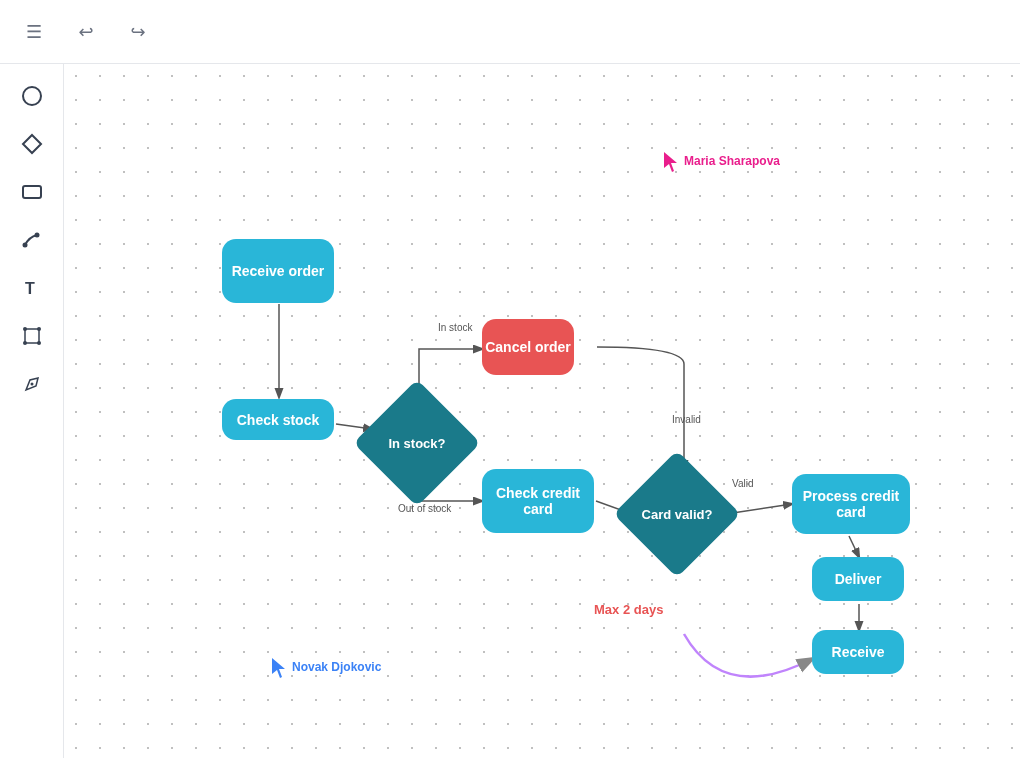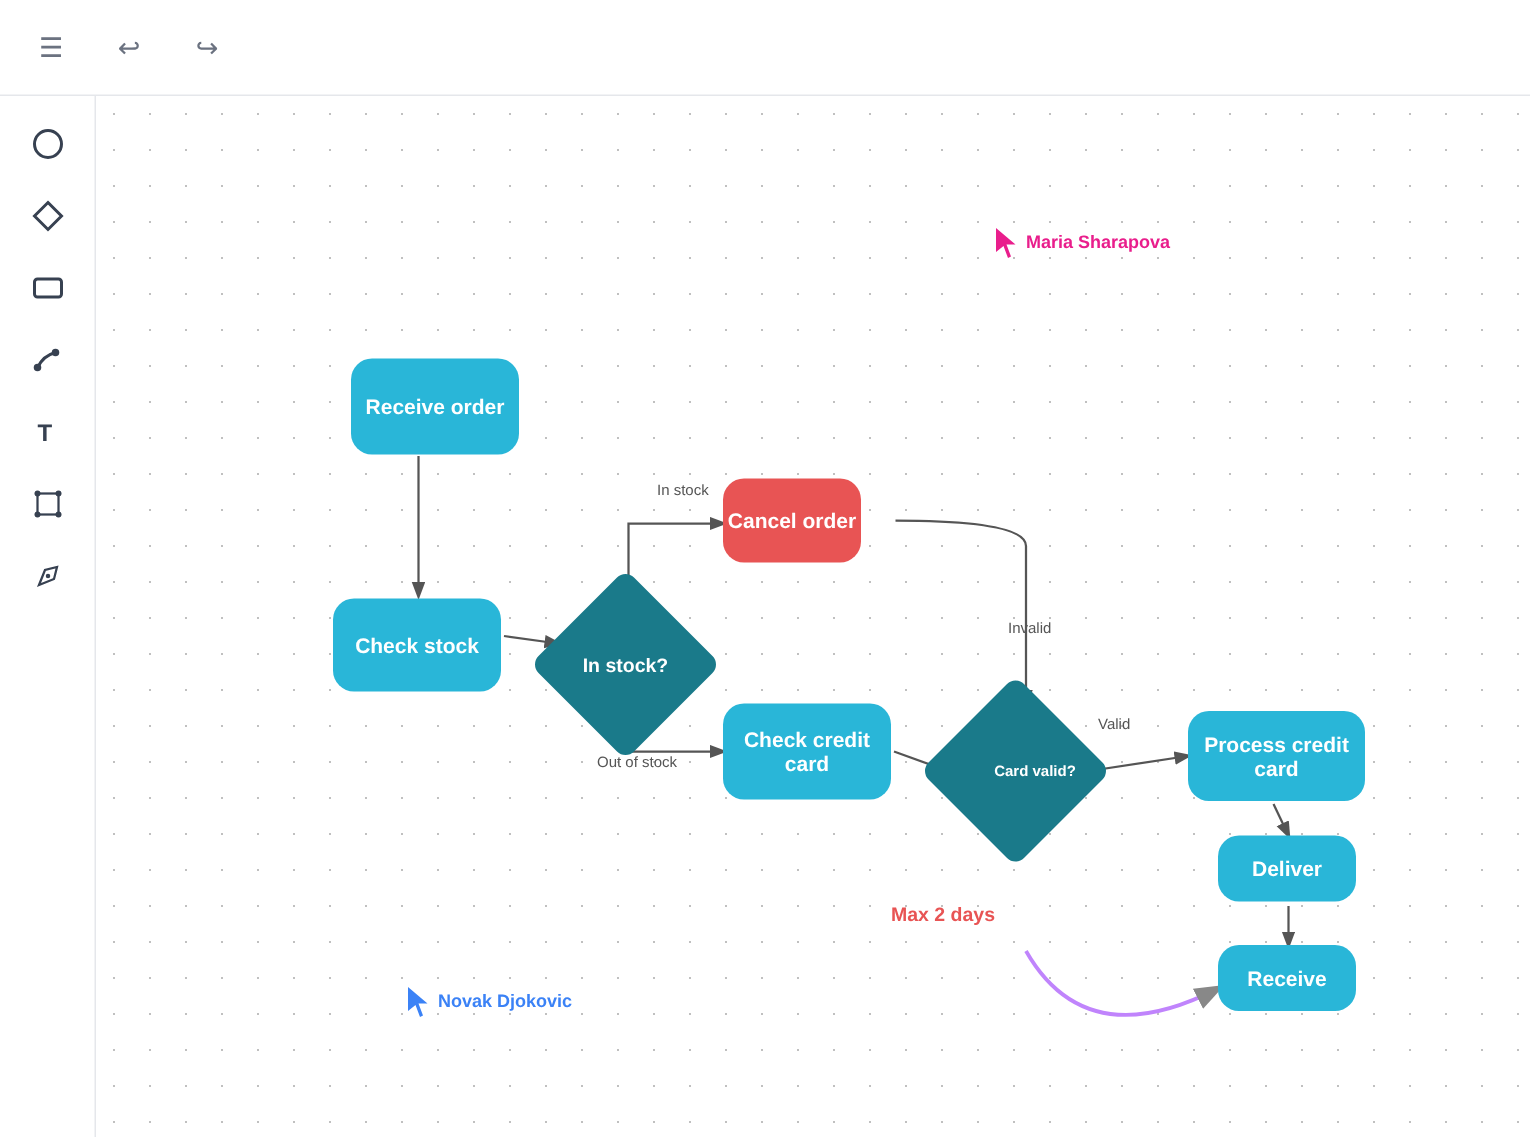--- a/index.html
+++ b/index.html
@@ -163,46 +163,46 @@
 
   </svg>
 
   <div class="arrow-label" style="left:374px; top:258px;">In stock</div>
   <div class="arrow-label" style="left:334px; top:439px;">Out of stock</div>
   <div class="arrow-label" style="left:608px; top:350px;">Invalid</div>
   <div class="arrow-label" style="left:668px; top:414px;">Valid</div>
 
   <div class="annotation" style="left:530px; top:538px;">Max 2 days</div>
 
-  <div class="node node-rounded node-blue" style="left:158px; top:175px; width:112px; height:64px;margin-left:12px;">
+  <div class="node node-rounded node-blue" style="left:158px; top:175px; width:112px; height:64px;">
     <span>Receive order</span>
   </div>
 
-  <div class="node node-rounded node-blue" style="left:158px; top:335px; width:112px; height:62px;">
+  <div class="node node-rounded node-blue" style="left:158px; top:335px; width:112px; height:41px;">
     <span>Check stock</span>
   </div>
 
   <div style="position:absolute; left:308px; top:334px; width:90px; height:90px;">
     <div style="width:90px; height:90px; background:#1a7a8a; transform:rotate(45deg); border-radius:8px;"></div>
     <div style="position:absolute; top:0; left:0; width:90px; height:90px; display:flex; align-items:center; justify-content:center; color:#fff; font-size:13px; font-weight:700; text-align:center;">
       <span>In stock?</span>
     </div>
   </div>
 
   <div class="node node-rounded node-red" style="left:418px; top:255px; width:92px; height:56px;">
     <span>Cancel order</span>
   </div>
 
   <div class="node node-rounded node-blue" style="left:418px; top:405px; width:112px; height:64px;">
     <span>Check credit card</span>
   </div>
 
   <div style="position:absolute; left:568px; top:405px; width:90px; height:90px;">
     <div style="width:90px; height:90px; background:#1a7a8a; transform:rotate(45deg); border-radius:8px;"></div>
-    <div style="position:absolute; top:0; left:13px; width:90px; height:90px; display:flex; align-items:center; justify-content:center; color:#fff; font-size:10px; font-weight:700; text-align:left;">
+    <div style="position:absolute; top:0; left:0; width:90px; height:90px; display:flex; align-items:center; justify-content:center; color:#fff; font-size:13px; font-weight:700; text-align:left;">
       <span>Card valid?</span>
     </div>
   </div>
 
   <div class="node node-rounded node-blue" style="left:728px; top:410px; width:118px; height:60px;">
     <span>Process credit card</span>
   </div>
 
   <div class="node node-rounded node-blue" style="left:748px; top:493px; width:92px; height:44px;justify-content:center;">
     <span>Deliver</span>

